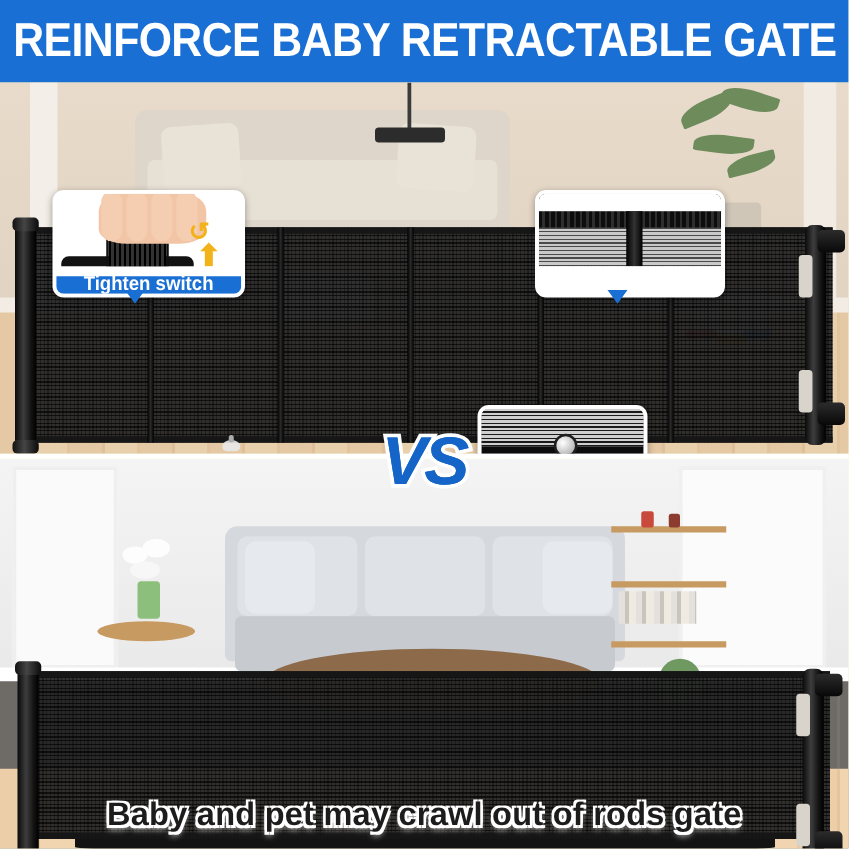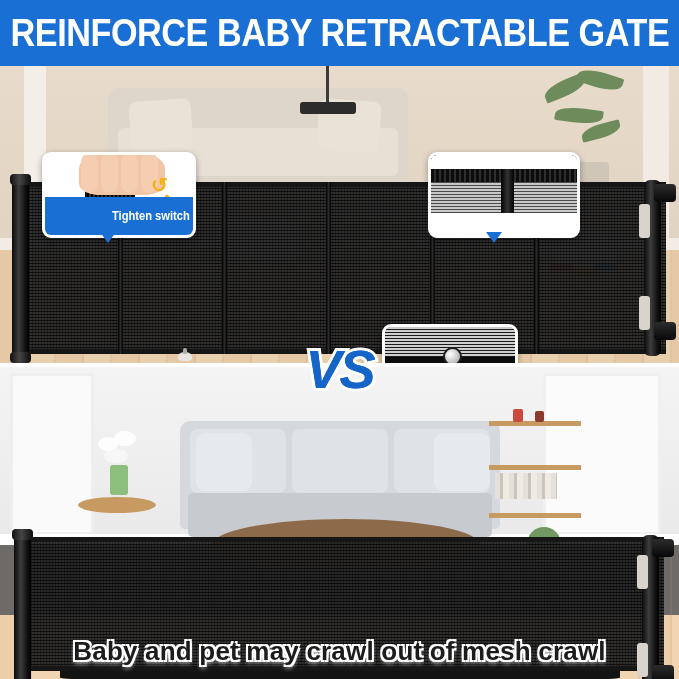--- a/index.html
+++ b/index.html
@@ -65,22 +65,22 @@
   .bracket{position:absolute;width:22px;height:18px;border-radius:4px;
      background:linear-gradient(180deg,#2c2c2c,#080808);}
   .bracket-pad{position:absolute;width:11px;height:34px;border-radius:3px;background:#d8d4cc;}
   .floorlock{position:absolute;width:14px;height:9px;background:#e9e9e9;border-radius:50% 50% 30% 30%;opacity:.9;}
   .floorlock:after{content:"";position:absolute;left:5px;top:-4px;width:4px;height:6px;background:#bdbdbd;border-radius:2px;}
 
   
   .callout{position:absolute;border:3px solid #fff;border-radius:9px;overflow:hidden;
      box-shadow:0 2px 6px rgba(0,0,0,.35);z-index:30;background:#fff;}
   .callout-img{position:relative;width:100%;height:calc(100% - 22px);overflow:hidden;background:#fff;}
-  .callout-label{position:absolute;left:0;bottom:0;width:100%;height:38px;background:#1a6fd4;
-     color:#fff;font-size:12px;font-weight:bold;display:flex;align-items:center;justify-content:flex-end;
+  .callout-label{position:absolute;left:0;bottom:0;width:100%;height:14px;background:#1a6fd4;
+     color:#fff;font-size:16px;font-weight:bold;display:flex;align-items:center;justify-content:center;
      transform-origin:center;white-space:nowrap;}
   .callout-label span{transform:scaleX(0.93);display:block;}
   .tail{position:absolute;width:0;height:0;border-left:8px solid transparent;border-right:8px solid transparent;
      border-top:11px solid #1a6fd4;z-index:31;}
 
   
   .c1{left:42px;top:86px;width:148px;height:80px;}
   .knob{position:absolute;left:40px;top:28px;width:46px;height:34px;border-radius:7px;
      background:repeating-linear-gradient(90deg,#000 0 2px,#333 2px 4px);border:2px solid #111;}
   .knob-base{position:absolute;left:4px;top:50px;width:106px;height:30px;background:#121212;border-radius:6px;}
@@ -309,19 +309,19 @@
 
     <div class="post" style="left:14px;top:166px;height:176px;"></div>
     <div class="post-cap" style="left:12px;top:162px;"></div>
 
     <div class="post" style="left:642px;top:168px;height:172px;"></div>
     <div class="bracket-pad" style="left:637px;top:188px;"></div>
     <div class="bracket-pad" style="left:637px;top:276px;"></div>
     <div class="bracket" style="left:652px;top:172px;"></div>
     <div class="bracket" style="left:652px;top:298px;"></div>
 
-    <div class="caption">Baby and pet may crawl out of mesh crawl</div>
+    <div class="caption">Baby and pet may crawl out of rods gate</div>
   </div>
 
   <div class="vs">VS</div>
   <div class="vs-in">VS</div>
 
 </div>
 
 </body></html>

